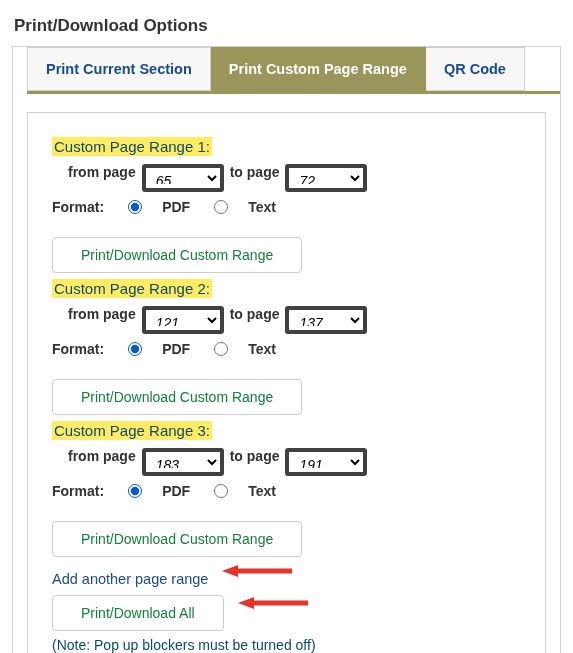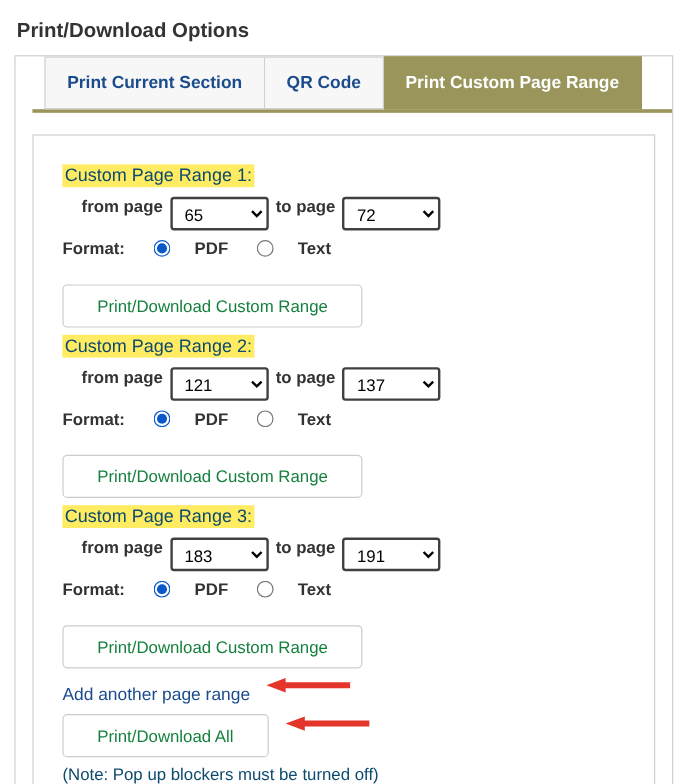--- a/index.html
+++ b/index.html
@@ -16,21 +16,21 @@
     border: 1px solid #d0d0d0;
   }
   .page-title {
     font-size: 17px;
     font-weight: 700;
     color: #333;
     margin: 4px 0 10px 2px;
   }
   .tabs {
     display: flex;
-    margin-left: 24px;
+    margin-left: 14px;
   }
   .tab {
     padding: 13px 18px;
     font-size: 14.5px;
     border: 1px solid #d0d0d0;
     background: #f7f7f7;
     color: #1a4b8c;
     font-weight: 600;
     cursor: pointer;
     margin-right: 0;
@@ -80,25 +80,26 @@
     margin-top: 7px;
     display: flex;
     align-items: center;
     gap: 18px;
     font-size: 14px;
     font-weight: 600;
   }
   select.page-sel {
     padding: 4px 6px;
     font-size: 14px;
-    border: 2px solid #404040;
+    border: 4px solid #404040;
     border-radius: 3px;
     min-width: 82px;
     height: 28px;
     background: #fff;
+    font-style: italic;
   }
   input[type=radio] {
     accent-color: #0a58ca;
     width: 14px;
     height: 14px;
     margin: 0 2px 0 6px;
   }
   .format-row span:first-child { margin-right: 0; }
   .btn {
     display: inline-block;
@@ -143,22 +144,22 @@
   .arrow svg { display: block; }
 </style>
 </head>
 <body>
 
 <div class="page-title">Print/Download Options</div>
 
 <div class="container">
   <div class="tabs">
     <div class="tab">Print Current Section</div>
+    <div class="tab active">Print Custom Page Range</div>
     <div class="tab">QR Code</div>
-    <div class="tab active">Print Custom Page Range</div>
   </div>
   <div class="tab-line"></div>
 
   <div class="content-wrap">
     <div class="panel">
 
       
       <div class="range-title">Custom Page Range 1:</div>
       <div class="range-row">
         <span>from page</span>

